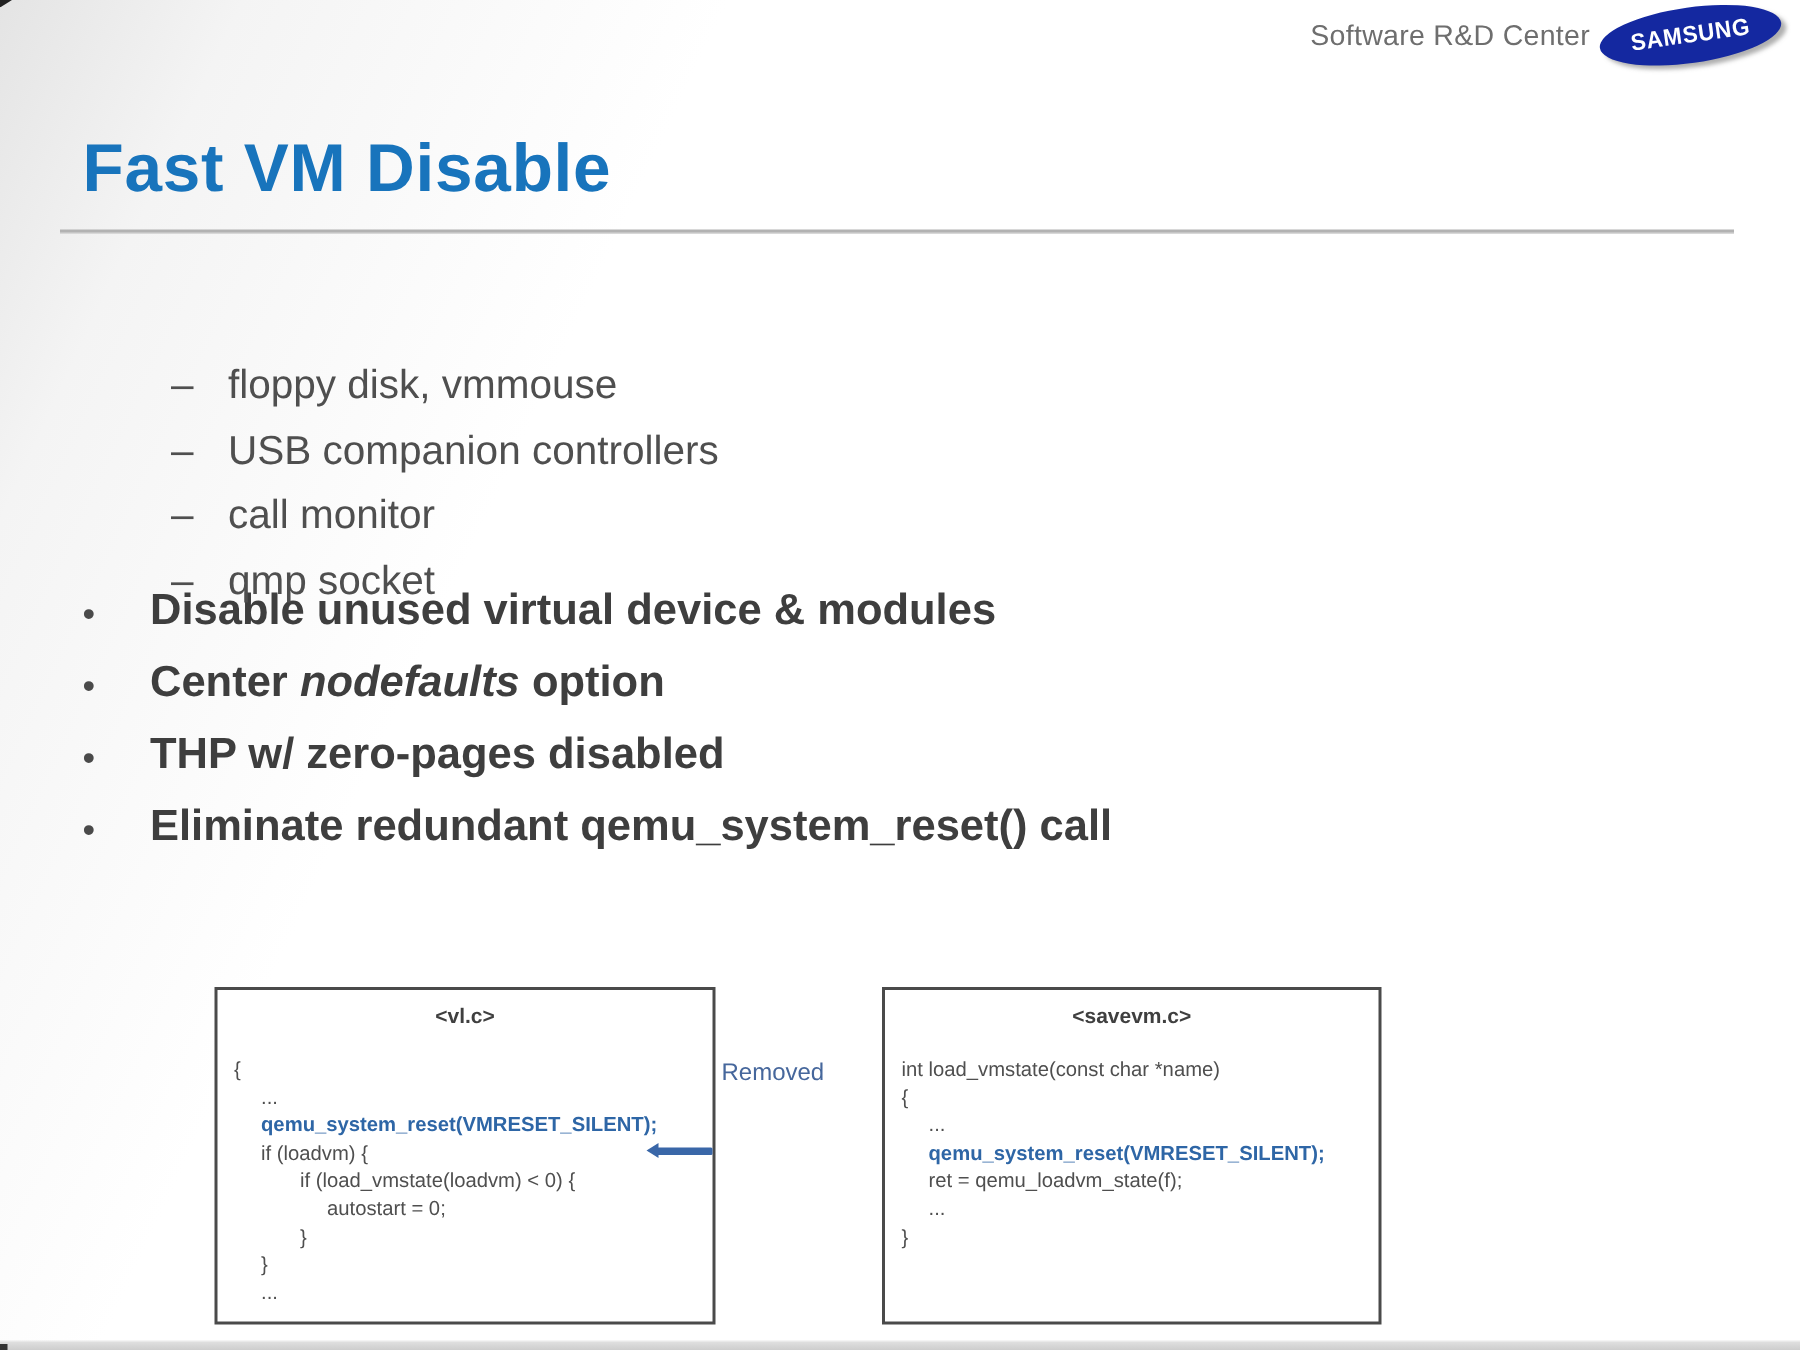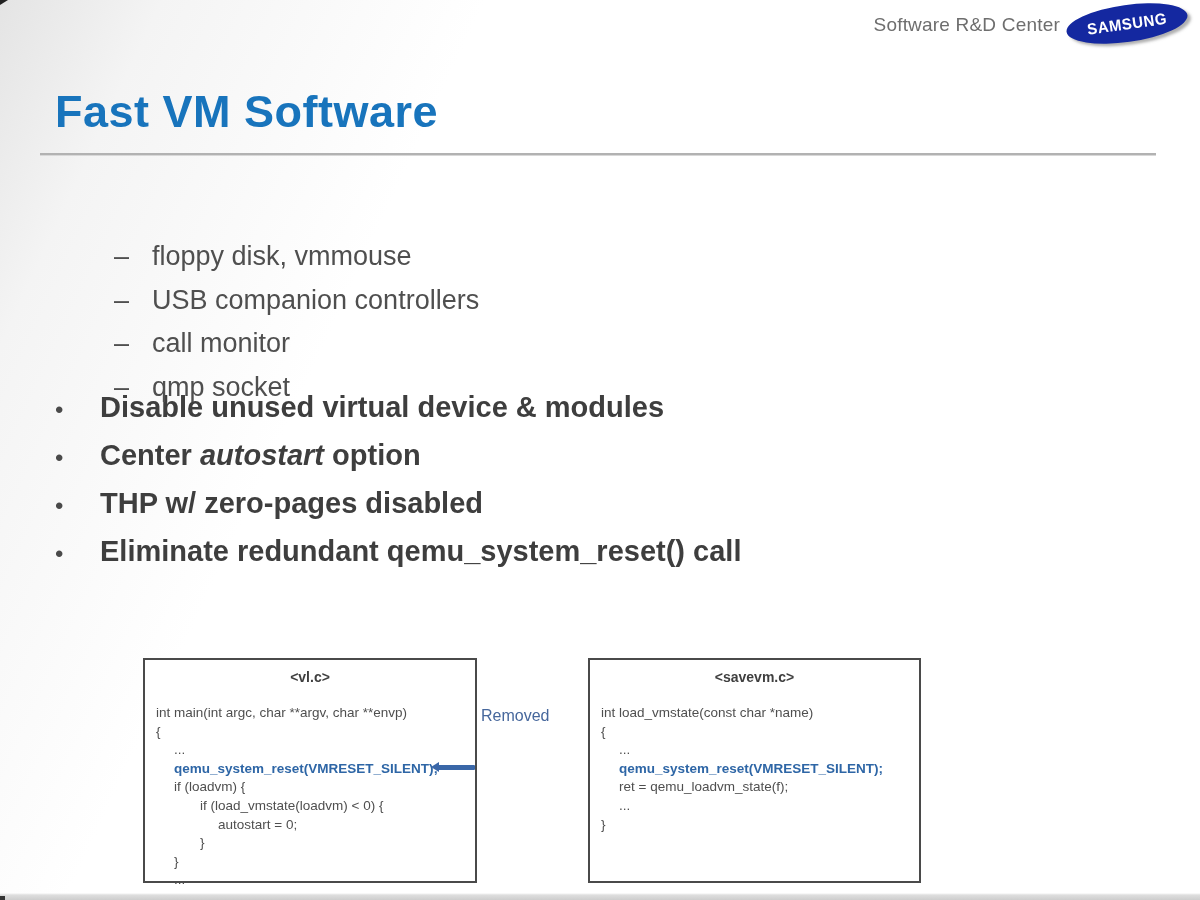--- a/index.html
+++ b/index.html
@@ -109,21 +109,21 @@
 <div class="slide">
 
   <div class="corner-mark-tl"></div>
   <div class="corner-mark-bl"></div>
 
   <div class="dept">Software R&amp;D Center</div>
   <div class="logo">
     <span>SAMSUNG</span>
   </div>
 
-  <div class="page-title">Fast VM Software</div>
+  <div class="page-title">Fast VM Disable</div>
   <div class="title-rule"></div>
 
   <div class="row" style="top:196px">
     <span class="b-dot" style="top:202px">•</span>
     <span class="b-text" style="top:196px">Disable unused virtual device &amp; modules</span>
   </div>
 
   <div>
     <span class="s-dash" style="top:242px">–</span>
     <span class="s-text" style="top:242px">floppy disk, vmmouse</span>
@@ -136,37 +136,36 @@
     <span class="s-dash" style="top:329px">–</span>
     <span class="s-text" style="top:329px">call monitor</span>
   </div>
   <div>
     <span class="s-dash" style="top:373px">–</span>
     <span class="s-text" style="top:373px">qmp socket</span>
   </div>
 
   <div>
     <span class="b-dot" style="top:446px">•</span>
-    <span class="b-text" style="top:440px"><span>Center </span><span class="italic">autostart</span><span> option</span></span>
+    <span class="b-text" style="top:440px"><span>Center </span><span class="italic">nodefaults</span><span> option</span></span>
   </div>
 
   <div>
     <span class="b-dot" style="top:494px">•</span>
     <span class="b-text" style="top:488px">THP w/ zero-pages disabled</span>
   </div>
 
   <div>
     <span class="b-dot" style="top:542px">•</span>
     <span class="b-text" style="top:536px">Eliminate redundant qemu_system_reset() call</span>
   </div>
 
   <div class="code-box left">
     <div class="code-title">&lt;vl.c&gt;</div>
     <div class="code-lines">
-      <div class="cl">int main(int argc, char **argv, char **envp)</div>
       <div class="cl">{</div>
       <div class="cl i1">...</div>
       <div class="cl i1 hl">qemu_system_reset(VMRESET_SILENT);</div>
       <div class="cl i1">if (loadvm) {</div>
       <div class="cl i2">if (load_vmstate(loadvm) &lt; 0) {</div>
       <div class="cl i3">autostart = 0;</div>
       <div class="cl i2">}</div>
       <div class="cl i1">}</div>
       <div class="cl i1">...</div>
     </div>

